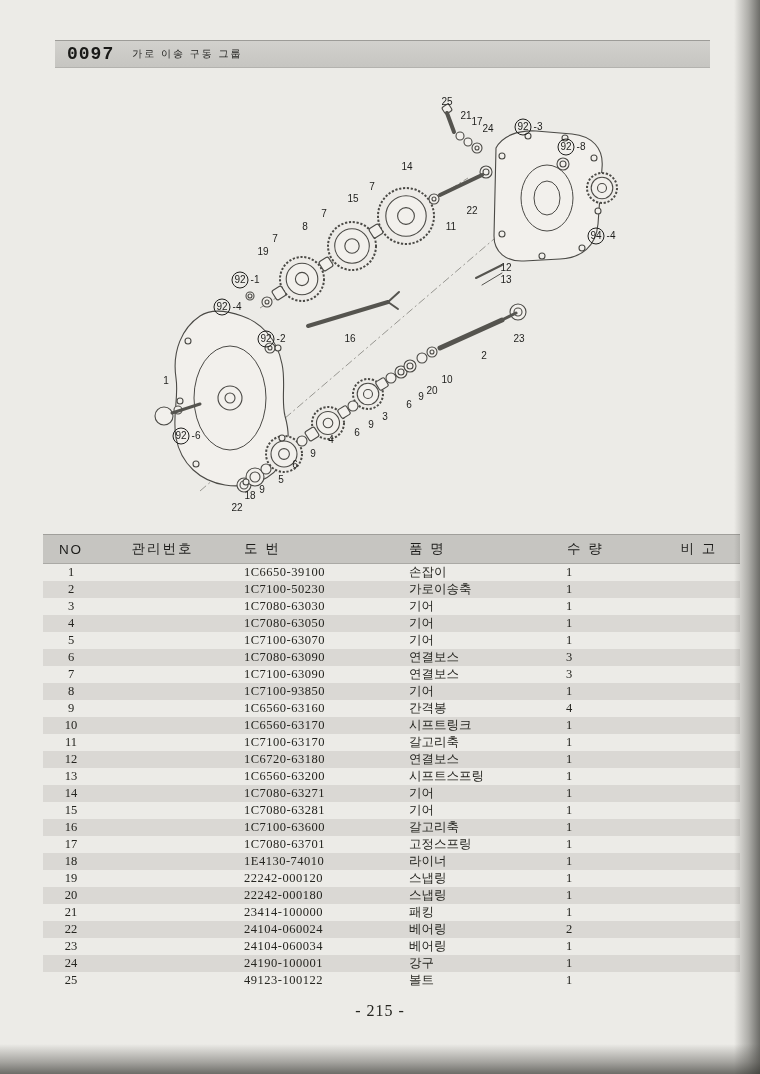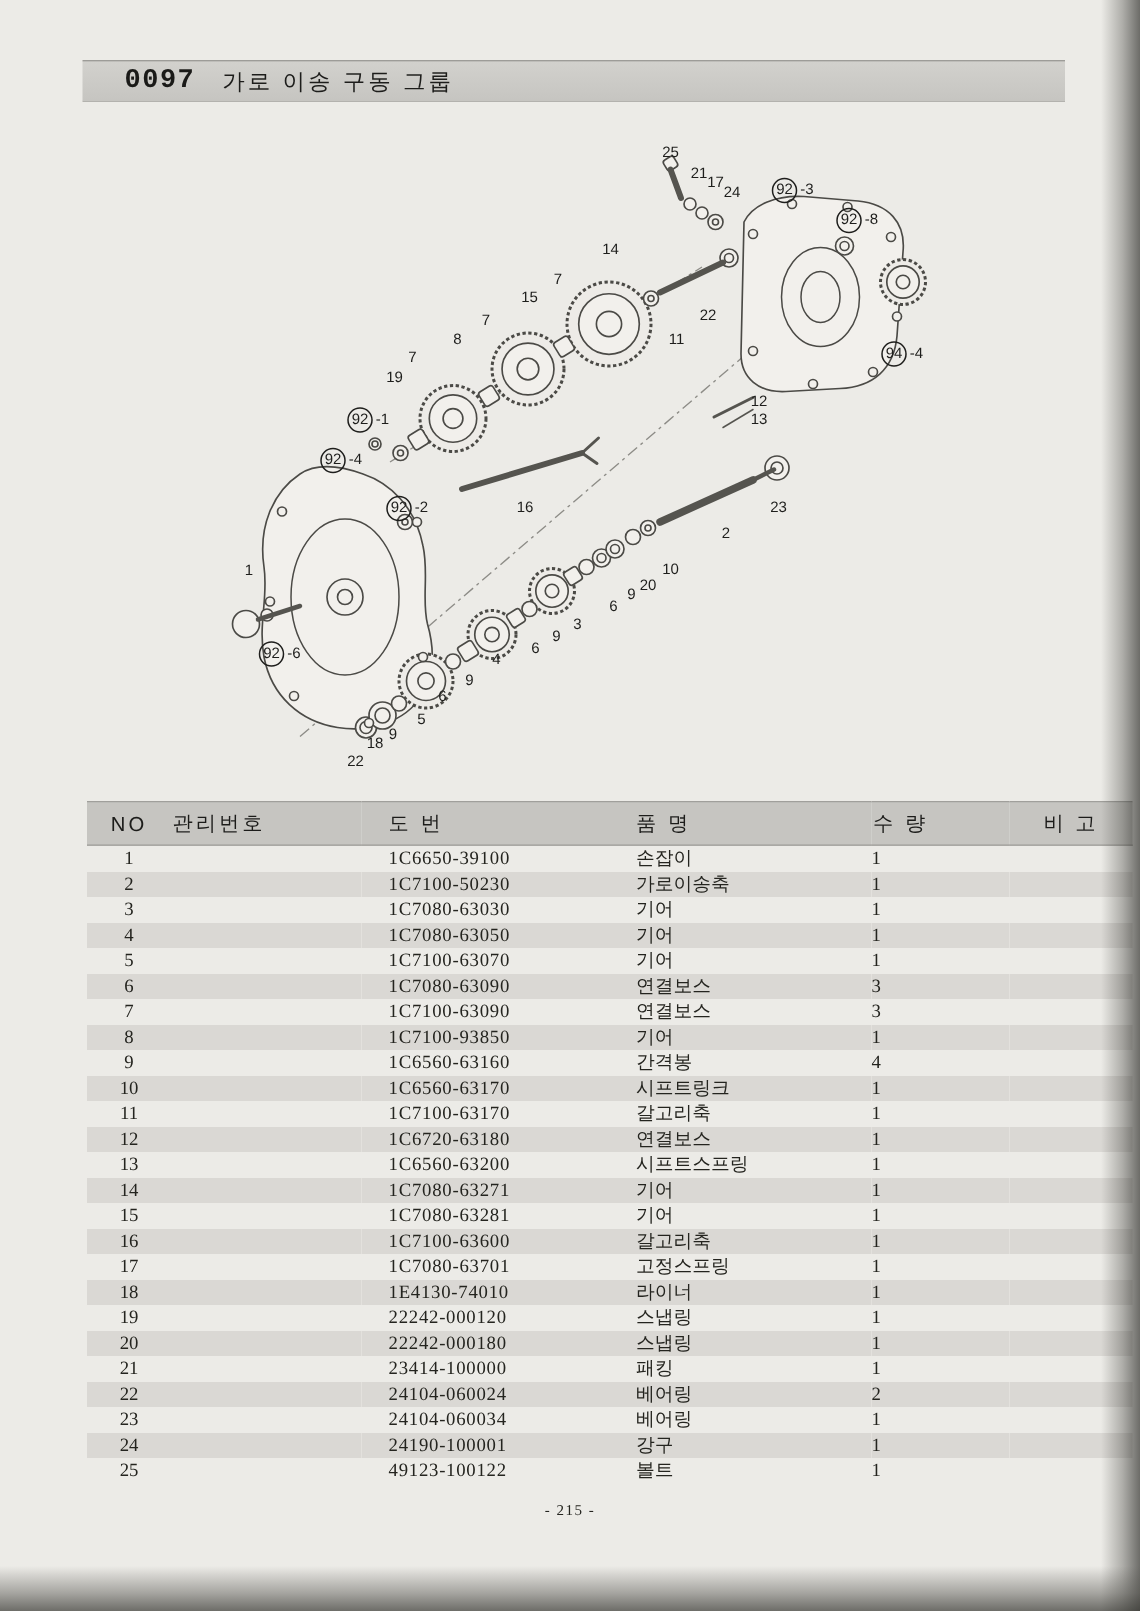--- a/index.html
+++ b/index.html
@@ -26,68 +26,67 @@
     pointer-events:none;
   }
   
   .header-bar{
     position:absolute;left:55px;top:40px;width:655px;height:28px;
     background:linear-gradient(#d2d1cd,#c6c5c1);
     border-top:1px solid #9d9c98;
     border-bottom:1px solid #b3b2ae;
     display:flex;align-items:center;
     box-sizing:border-box;
-    padding-left:16px;
   }
   .header-bar .code{
     font-weight:bold;font-size:18px;letter-spacing:1px;
     margin-left:12px;color:#1a1a18;
     font-family:"Liberation Mono","DejaVu Sans Mono",monospace;
   }
   .header-bar .title{
-    font-size:15px;margin-left:18px;color:#1d1d1b;letter-spacing:2px;
+    font-size:10px;margin-left:18px;color:#1d1d1b;letter-spacing:2px;
   }
   
   .diagram{
     position:absolute;left:50px;top:86px;width:660px;height:445px;
   }
   .axis{stroke:#8d8c87;stroke-width:0.9;stroke-dasharray:8 3 2 3;fill:none;}
   .part{fill:#f2f0ec;stroke:#4b4a46;stroke-width:1.1;}
   .teeth{fill:#edebe7;stroke:#4b4a46;stroke-width:2;stroke-dasharray:2.2 1.7;}
   .outline{fill:none;stroke:#4b4a46;stroke-width:1;}
   .shaft{stroke:#55544f;stroke-linecap:round;fill:none;}
   .co{font-size:10px;fill:#1e1e1c;text-anchor:middle;dominant-baseline:middle;font-family:"Liberation Sans",sans-serif;}
   .co-circle{fill:none;stroke:#1e1e1c;stroke-width:1;}
   
   table.parts{
-    position:absolute;left:58px;top:534px;width:655px;
+    position:absolute;left:43px;top:534px;width:655px;
     border-collapse:collapse;table-layout:fixed;
   }
   table.parts thead th{
     background:#c6c5c1;height:26px;
     font-weight:normal;font-size:13.5px;color:#1c1c1a;
     border-top:1px solid #a09f9b;border-bottom:1px solid #aaa9a5;
     letter-spacing:2px;
   }
   table.parts tbody td{
     height:17px;font-size:12.5px;color:#24241f;
     font-family:"Liberation Serif","DejaVu Serif",serif;
     padding:0;white-space:nowrap;overflow:hidden;
   }
   tr.alt td{background:#dad8d4;}
   .th-c0,.td-no{width:54px;text-align:center;}
-  .th-c1,.td-mgmt{width:125px;text-align:left;}
+  .th-c1,.td-mgmt{width:125px;text-align:center;}
   .th-c2,.td-dwg{width:150px;text-align:left;padding-left:18px !important;letter-spacing:0.5px;}
   .th-c3,.td-name{width:156px;text-align:left;padding-left:14px !important;}
   .th-c4,.td-qty{width:90px;text-align:left;}
   .th-c5,.td-note{width:80px;text-align:center;}
   
   .footer{
     position:absolute;left:0;top:1002px;width:100%;
-    text-align:center;font-size:10px;color:#24241f;
+    text-align:center;font-size:16px;color:#24241f;
     font-family:"Liberation Serif","DejaVu Serif",serif;letter-spacing:1px;
   }
 </style>
 </head>
 <body>
 
 <div class="page">
 
   <div class="header-bar">
     <span class="code">0097</span>

